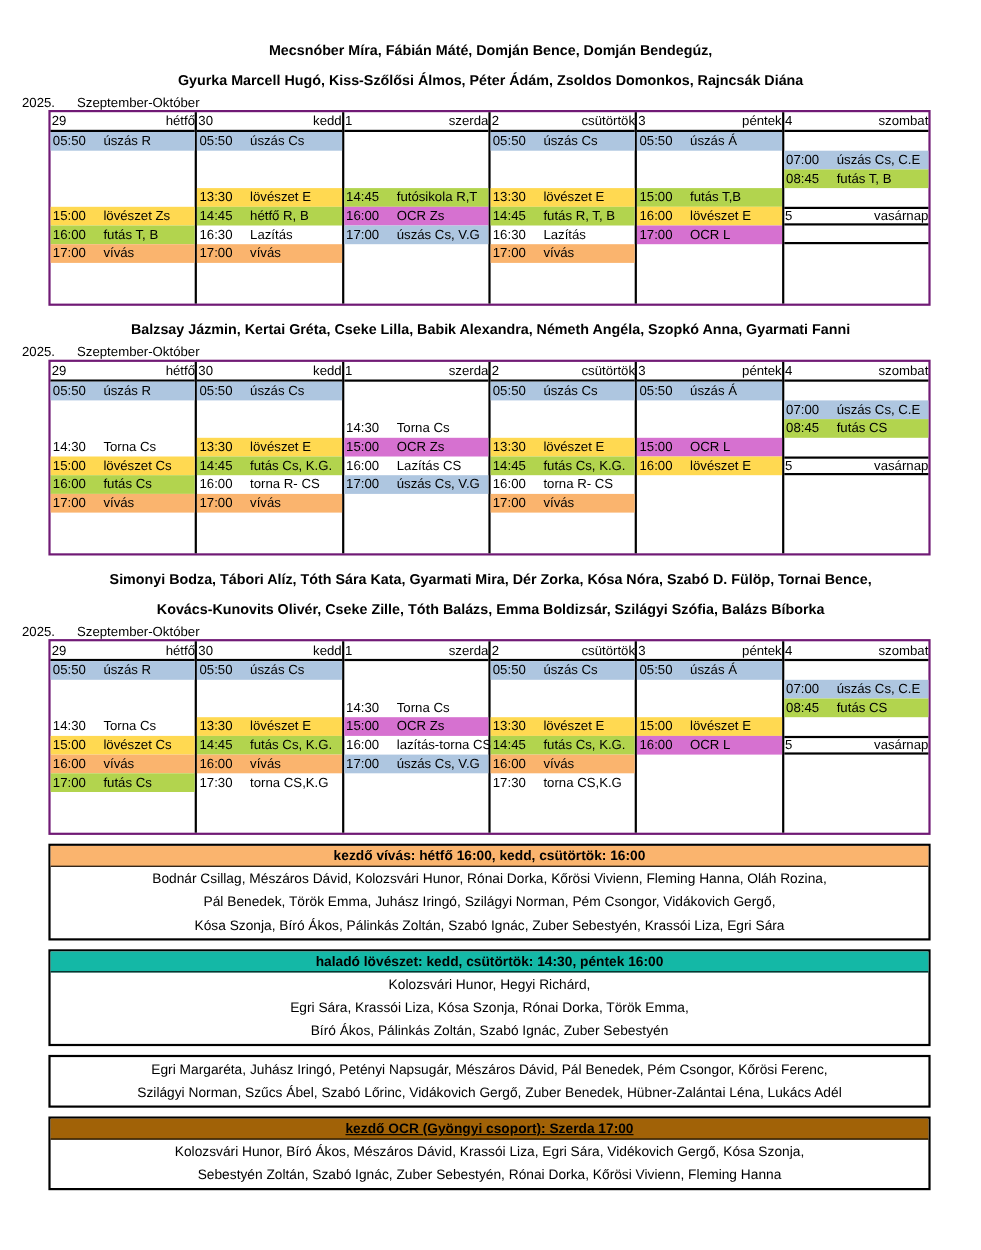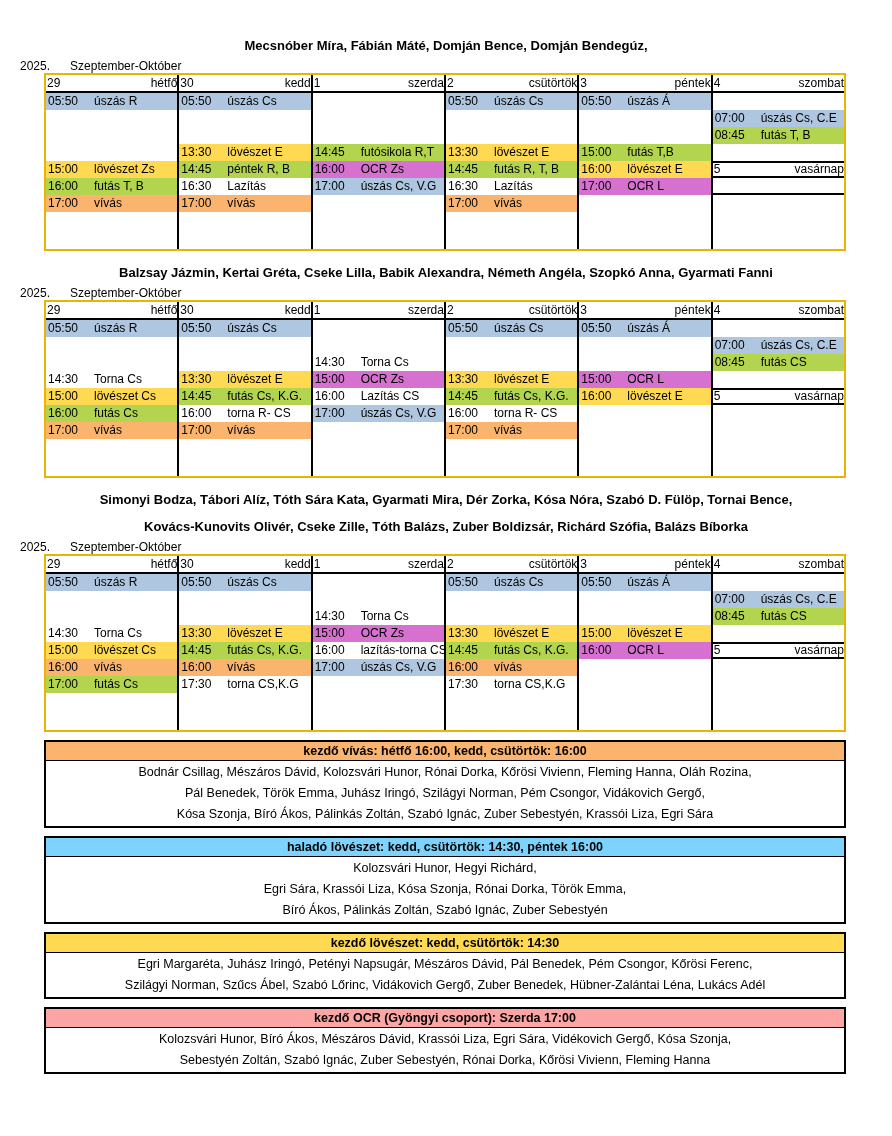--- a/index.html
+++ b/index.html
@@ -14,21 +14,21 @@
 
   .gtitle {
     text-align: center; font-weight: bold; font-size: 13px; line-height: 27px;
     white-space: nowrap;
   }
   .yearline { margin-left: 20px; font-size: 12px; height: 14px; line-height: 14px; }
   .yearline .per { margin-left: 20px; }
 
   .sched {
     margin-left: 44px; width: 802px; height: 178px;
-    border: 2px solid #eab308; display: flex; background: #fff;
+    border: 2px solid #701a75; display: flex; background: #fff;
   }
   .col { flex: 1 1 0; border-right: 2px solid #000; display: flex; flex-direction: column; min-width: 0; }
   .col:last-child { border-right: none; }
   .chead {
     height: 18px; border-bottom: 2px solid #000; position: relative;
     font-size: 12px; line-height: 15px; flex: 0 0 auto;
   }
   .chead .num { position: absolute; left: 1px; top: 1px; }
   .chead .name { display: block; text-align: right; padding-top: 1px; }
 
@@ -67,20 +67,21 @@
     text-align: center; font-weight: normal; font-size: 12.5px;
     line-height: 21px; white-space: nowrap;
   }
 </style>
 </head>
 <body>
 
 <div id="page">
     <div class="group group1">
       <div class="gtitle">Mecsnóber Míra, Fábián Máté, Domján Bence, Domján Bendegúz,</div>
+      <div class="gtitle">Gyurka Marcell Hugó, Kiss-Szőlősi Álmos, Péter Ádám, Zsoldos Domonkos, Rajncsák Diána</div>
       <div class="yearline"><span class="yr">2025.</span><span class="per">Szeptember-Október</span></div>
       <div class="sched">
         <div class="col">
           <div class="chead">
             <span class="num">29</span>
             <span class="name">hétfő</span>
           </div>
           <div class="trow" style="background: rgb(174, 198, 224);">
             <span class="t">05:50</span>
             <span class="a">úszás R</span>
@@ -112,21 +113,21 @@
             <span class="a">úszás Cs</span>
           </div>
           <div class="trow"></div>
           <div class="trow"></div>
           <div class="trow" style="background: rgb(255, 217, 81);">
             <span class="t">13:30</span>
             <span class="a">lövészet E</span>
           </div>
           <div class="trow" style="background: rgb(178, 212, 78);">
             <span class="t">14:45</span>
-            <span class="a">péntek R, B</span>
+            <span class="a">hétfő R, B</span>
           </div>
           <div class="trow">
             <span class="t">16:30</span>
             <span class="a">Lazítás</span>
           </div>
           <div class="trow" style="background: rgb(250, 180, 110);">
             <span class="t">17:00</span>
             <span class="a">vívás</span>
           </div>
           <div class="fill"></div>
@@ -391,21 +392,21 @@
           <div class="sunrow">
             <span class="num">5</span>
             <span class="name">vasárnap</span>
           </div>
           <div class="fill"></div>
         </div>
       </div>
     </div>
     <div class="group group3">
       <div class="gtitle">Simonyi Bodza, Tábori Alíz, Tóth Sára Kata, Gyarmati Mira, Dér Zorka, Kósa Nóra, Szabó D. Fülöp, Tornai Bence,</div>
-      <div class="gtitle">Kovács-Kunovits Olivér, Cseke Zille, Tóth Balázs, Zuber Boldizsár, Richárd Szófia, Balázs Bíborka</div>
+      <div class="gtitle">Kovács-Kunovits Olivér, Cseke Zille, Tóth Balázs, Emma Boldizsár, Szilágyi Szófia, Balázs Bíborka</div>
       <div class="yearline"><span class="yr">2025.</span><span class="per">Szeptember-Október</span></div>
       <div class="sched">
         <div class="col">
           <div class="chead">
             <span class="num">29</span>
             <span class="name">hétfő</span>
           </div>
           <div class="trow" style="background: rgb(174, 198, 224);">
             <span class="t">05:50</span>
             <span class="a">úszás R</span>
@@ -562,34 +563,33 @@
     </div>
     <div class="banner">
       <div class="banner-head" style="background: rgb(250, 180, 110);">kezdő vívás: hétfő 16:00,  kedd, csütörtök: 16:00</div>
       <div class="banner-body">
         <div class="banner-line">Bodnár Csillag, Mészáros Dávid, Kolozsvári Hunor, Rónai Dorka, Kőrösi Vivienn, Fleming Hanna, Oláh Rozina,</div>
         <div class="banner-line">Pál Benedek, Török Emma, Juhász Iringó, Szilágyi Norman, Pém Csongor, Vidákovich Gergő,</div>
         <div class="banner-line">Kósa Szonja, Bíró Ákos, Pálinkás Zoltán, Szabó Ignác, Zuber Sebestyén, Krassói Liza, Egri Sára</div>
       </div>
     </div>
     <div class="banner">
-      <div class="banner-head" style="background: #7dd3fc;">haladó lövészet: kedd, csütörtök: 14:30, péntek 16:00</div>
+      <div class="banner-head" style="background: #14b8a6;">haladó lövészet: kedd, csütörtök: 14:30, péntek 16:00</div>
       <div class="banner-body">
         <div class="banner-line">Kolozsvári Hunor, Hegyi Richárd,</div>
         <div class="banner-line">Egri Sára, Krassói Liza, Kósa Szonja, Rónai Dorka, Török Emma,</div>
         <div class="banner-line">Bíró Ákos, Pálinkás Zoltán, Szabó Ignác, Zuber Sebestyén</div>
       </div>
     </div>
     <div class="banner">
-      <div class="banner-head" style="background: rgb(255, 217, 81);">kezdő lövészet: kedd, csütörtök: 14:30</div>
       <div class="banner-body">
         <div class="banner-line">Egri Margaréta, Juhász Iringó, Petényi Napsugár, Mészáros Dávid, Pál Benedek, Pém Csongor, Kőrösi Ferenc,</div>
         <div class="banner-line">Szilágyi Norman, Szűcs Ábel, Szabó Lőrinc, Vidákovich Gergő, Zuber Benedek, Hübner-Zalántai Léna, Lukács Adél</div>
       </div>
     </div>
     <div class="banner">
-      <div class="banner-head" style="background: #fca5a5;">kezdő OCR (Gyöngyi csoport):  Szerda 17:00</div>
+      <div class="banner-head" style="background: #a16207; text-decoration: underline;">kezdő OCR (Gyöngyi csoport):  Szerda 17:00</div>
       <div class="banner-body">
         <div class="banner-line">Kolozsvári Hunor, Bíró Ákos, Mészáros Dávid, Krassói Liza, Egri Sára, Vidékovich Gergő, Kósa Szonja,</div>
         <div class="banner-line">Sebestyén Zoltán, Szabó Ignác, Zuber Sebestyén, Rónai Dorka, Kőrösi Vivienn, Fleming Hanna</div>
       </div>
     </div>
   </div>
 
 </body></html>

